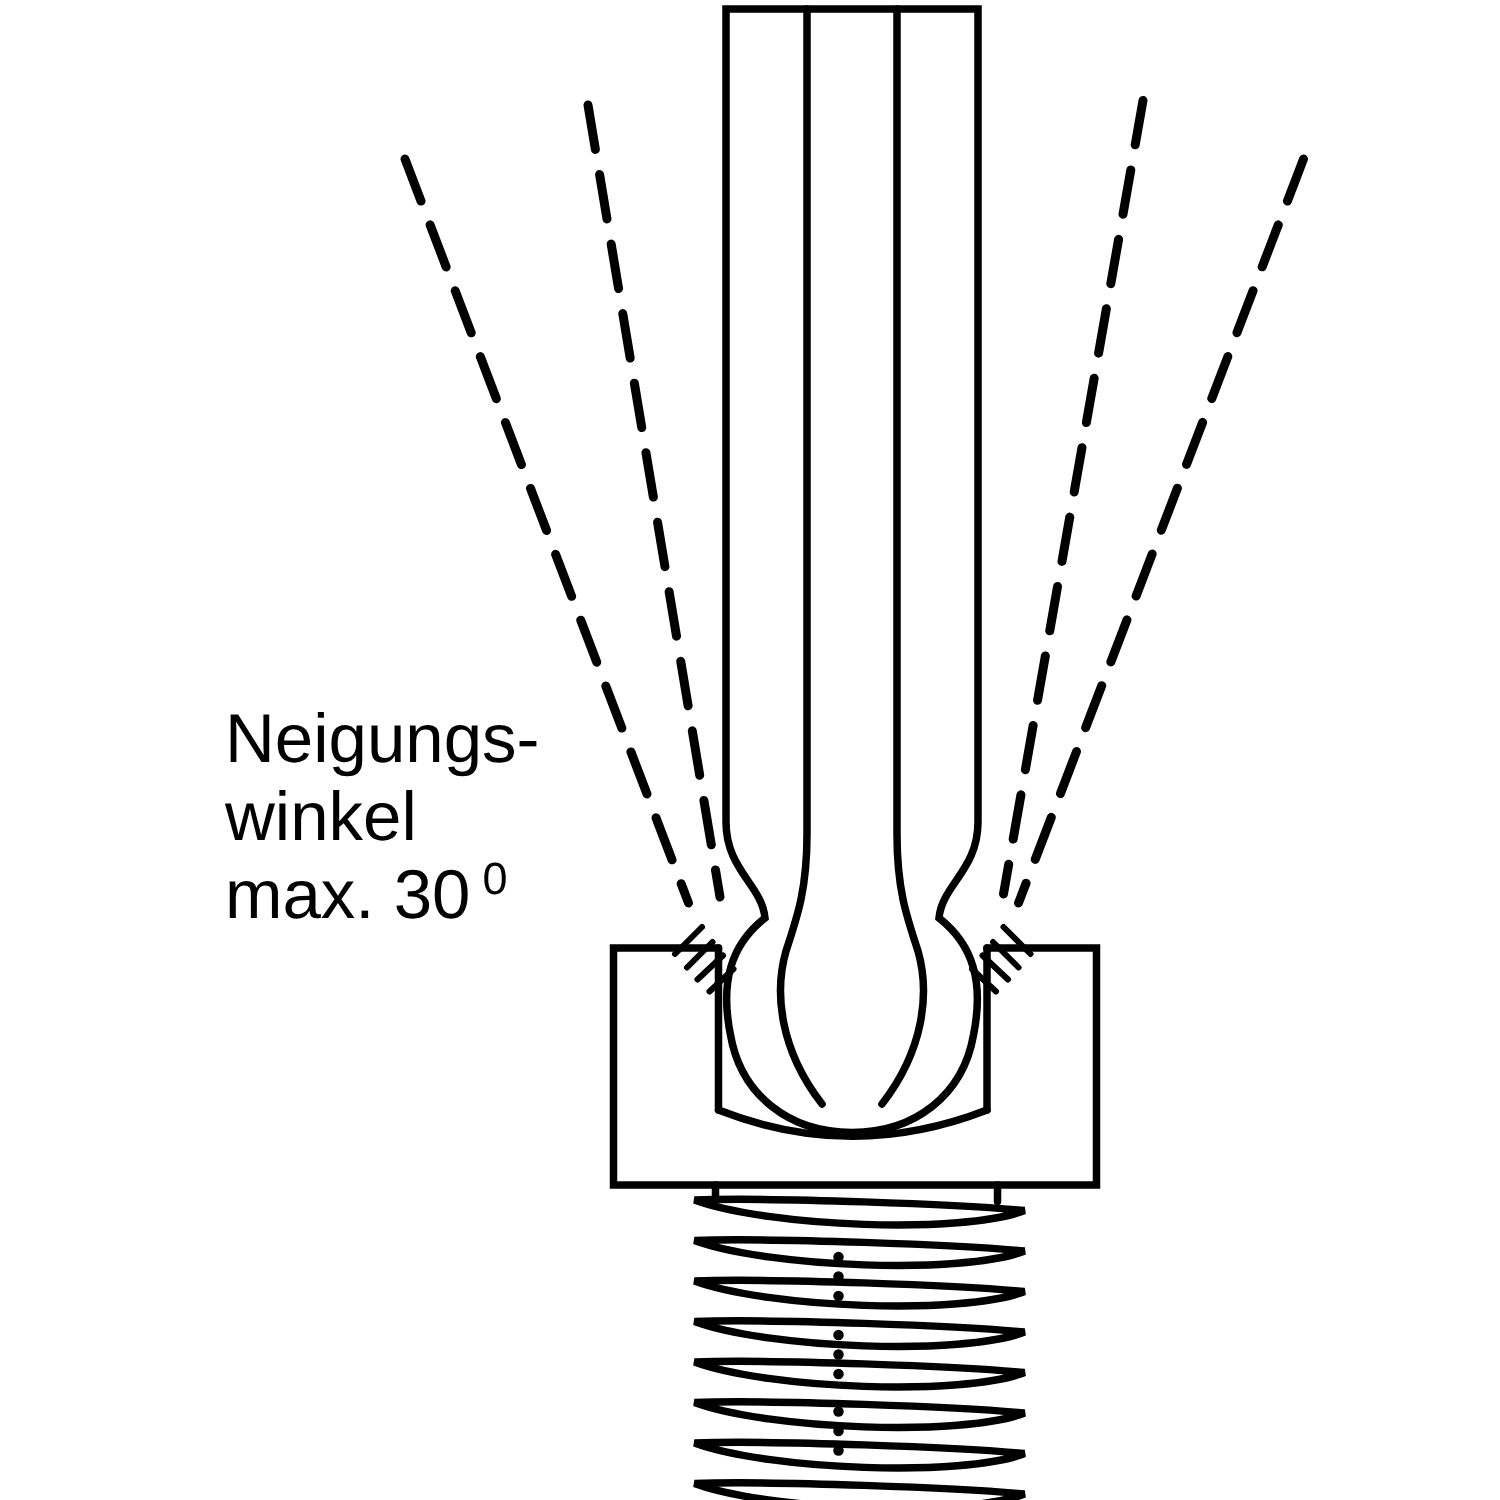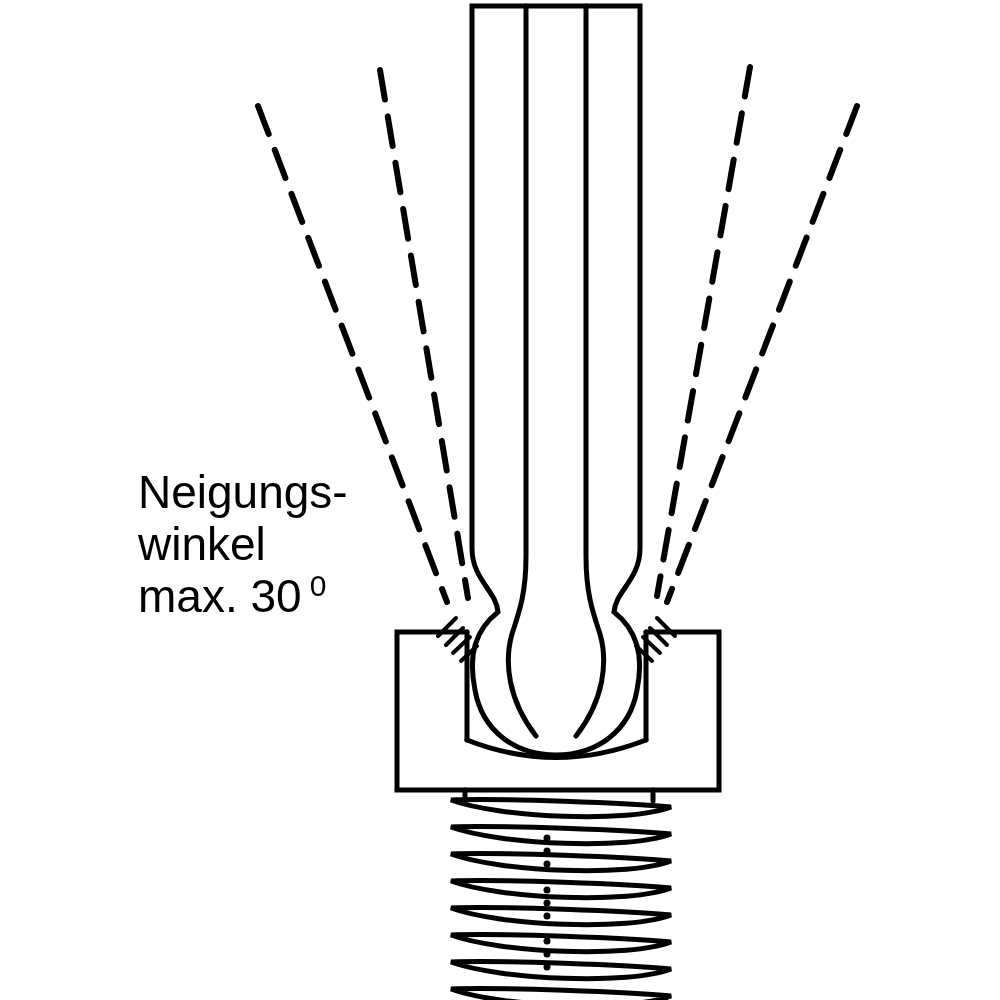--- a/index.html
+++ b/index.html
@@ -7,20 +7,21 @@
     padding: 0;
     background: #ffffff;
     font-family: "Liberation Sans", sans-serif;
   }
   .stage {
     position: relative;
     width: 924px;
     height: 1000px;
     background: #ffffff;
     overflow: hidden;
+    margin-left: 12px;
   }
   svg text {
     font-family: "Liberation Sans", "DejaVu Sans", sans-serif;
     fill: #000000;
   }
 </style>
 </head>
 <body>
 
 <div class="stage">

